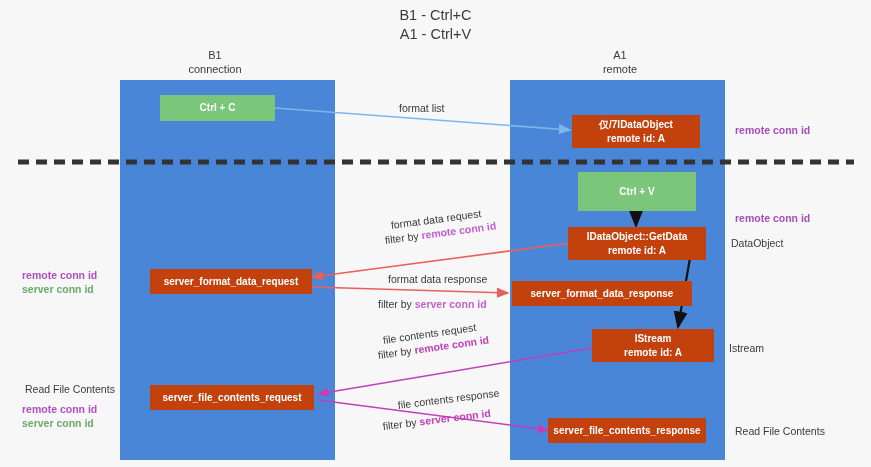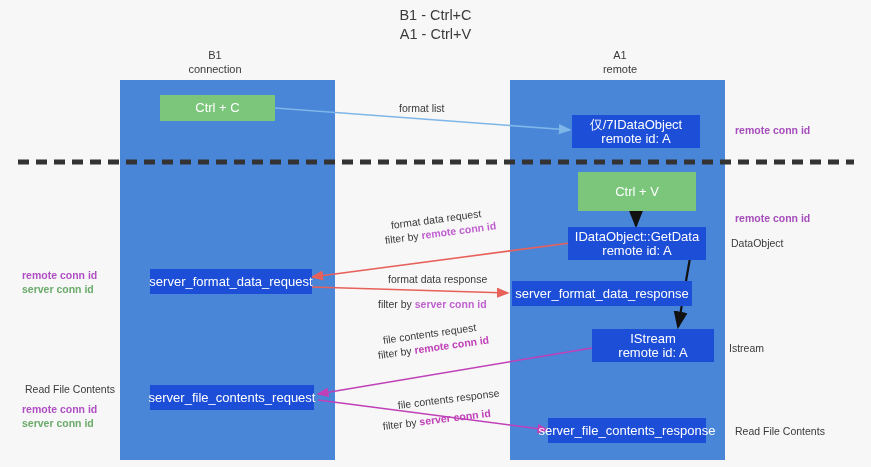--- a/index.html
+++ b/index.html
@@ -46,28 +46,29 @@
     line-height: 14px;
     white-space: pre-line;
   }
   .node {
     position: absolute;
     display: flex;
     align-items: center;
     justify-content: center;
     flex-direction: column;
     color: #ffffff;
-    font-size: 13px;
+    font-size: 10px;
     line-height: 13.5px;
     text-align: center;
     white-space: pre-line;
     box-sizing: border-box;
+    font-weight: bold;
   }
   .node.green { background: #7bc67b; }
-  .node.orange { background: #1d4ed8; }
+  .node.orange { background: #c2410c; }
   .edge-label {
     position: absolute;
     font-size: 10.5px;
     color: #3a3a3a;
     line-height: 15px;
     white-space: nowrap;
   }
   .edge-label .hl-purple { color: #c060d0; font-weight: bold; }
   .edge-label .hl-magenta { color: #c040b8; font-weight: bold; }
   .side-label {

